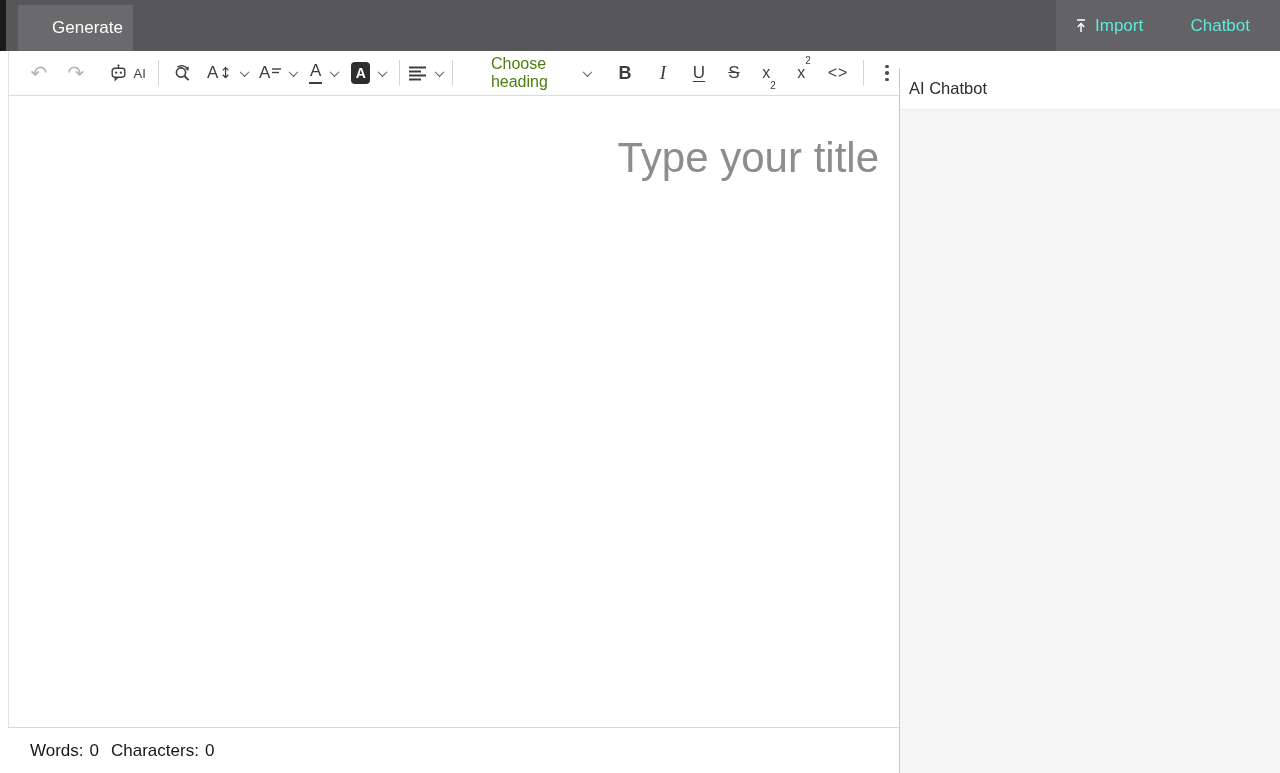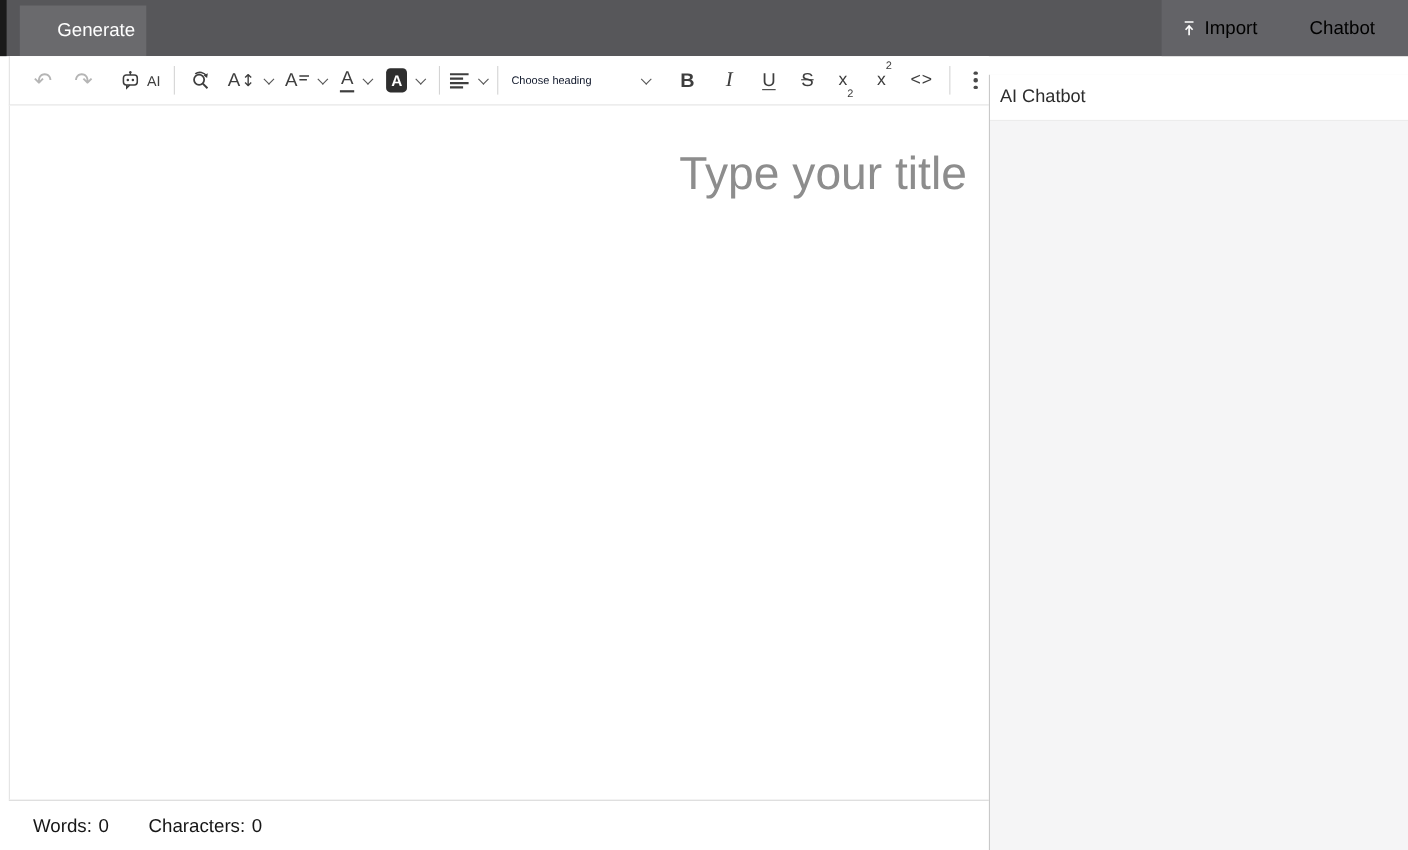--- a/index.html
+++ b/index.html
@@ -27,21 +27,21 @@
     border:none; cursor:pointer;padding-left:24px;
   }
   .topbar-right {
     position:absolute; left:1056px; top:0; width:224px; height:51px;
     background:#636367;
     display:flex; align-items:center; justify-content:space-between;
     padding:0 30px 0 18px;
   }
   .tb-action {
     display:flex; align-items:center; gap:7px;
-    color:#000000; font-size:17px; background:none; border:none; cursor:pointer;
+    color:#5eead4; font-size:17px; background:none; border:none; cursor:pointer;
   }
 
   
   .toolbar {
     position:absolute; left:8px; top:51px; width:891px; height:45px;
     background:#fff;
     border-left:1px solid #e3e3e3;
     border-bottom:1px solid #dcdcdc;
     display:flex; align-items:center;
     padding-left:16px;
@@ -64,21 +64,21 @@
   .fontcolor-A { border-bottom:2.5px solid #3e3e3e; padding:0 1px 1px 1px; line-height:1.1; }
   .bgcolor-box {
     width:22px; height:22px; background:#2e2e2e; border-radius:4px;
     color:#fff; font-size:14px; font-weight:bold;
     display:flex; align-items:center; justify-content:center;
   }
   .heading-select {
     display:flex; align-items:center; justify-content:space-between;
     width:136px; cursor:pointer; margin:0 4px;
   }
-  .heading-select span.txt { font-size:10px; color:#0f172a; }
+  .heading-select span.txt { font-size:16px; color:#4d7c0f;margin-left:26px; }
   .fmt-b { font-weight:bold; font-size:18px; }
   .fmt-i { font-family:"Liberation Serif", serif; font-style:italic; font-size:19px; }
   .fmt-u { font-size:17px; text-decoration:underline; text-underline-offset:3px; }
   .fmt-s { font-size:17px; text-decoration:line-through; }
   .subsup { font-size:16px; display:flex; align-items:center; }
   .subsup .small { font-size:10px; }
   .subsup .sub { align-self:flex-end; margin-bottom:-2px; }
   .subsup .sup { align-self:flex-start; margin-top:-2px; }
   .fmt-code { font-size:16px; letter-spacing:1px; }
   .kebab { display:flex; flex-direction:column; gap:3px; padding:0 6px; }
@@ -94,21 +94,21 @@
     font-size:42px; color:#8d8d8d; line-height:1.2;
   }
   .editor-body {
     margin-top:30px; font-size:17.5px; color:#8d8d8d;
   }
 
   
   .statusbar {
     position:absolute; left:8px; top:727px; width:891px; height:46px;
     background:#fff; border-top:1px solid #d8d8d8;
-    display:flex; align-items:center; padding-left:22px; gap:36px;
+    display:flex; align-items:center; padding-left:22px; gap:12px;
     font-size:17px; color:#161616;
   }
   .status-item { display:flex; gap:6px; }
 
   
   .sidebar {
     position:absolute; left:899px; top:51px; width:381px; height:722px;
     background:#f5f5f6; border-left:1px solid #c9c9c9;margin-top:17px;
   }
   .sidebar-header {

